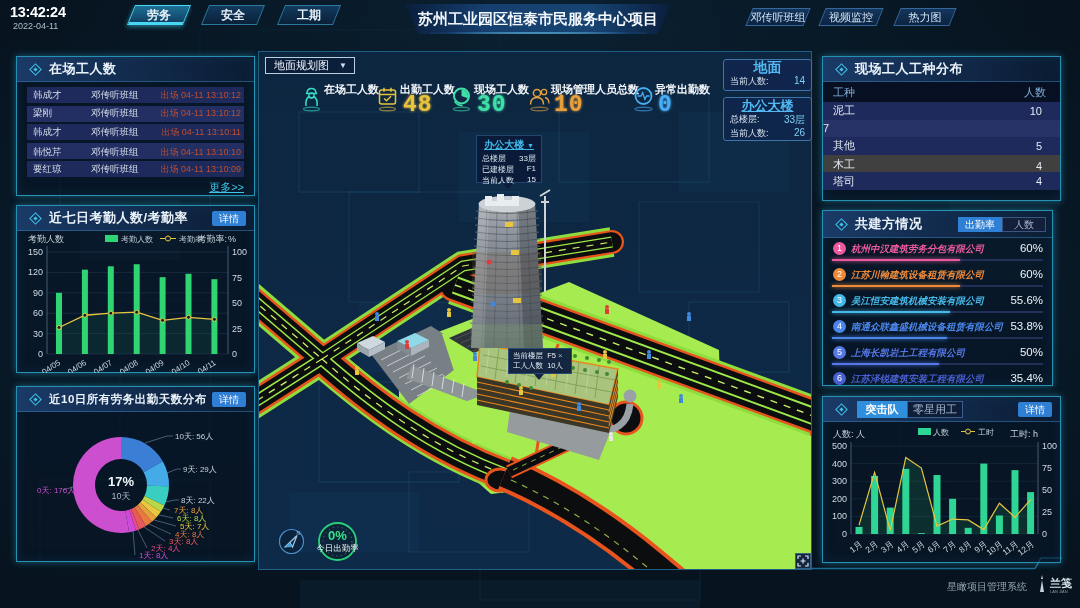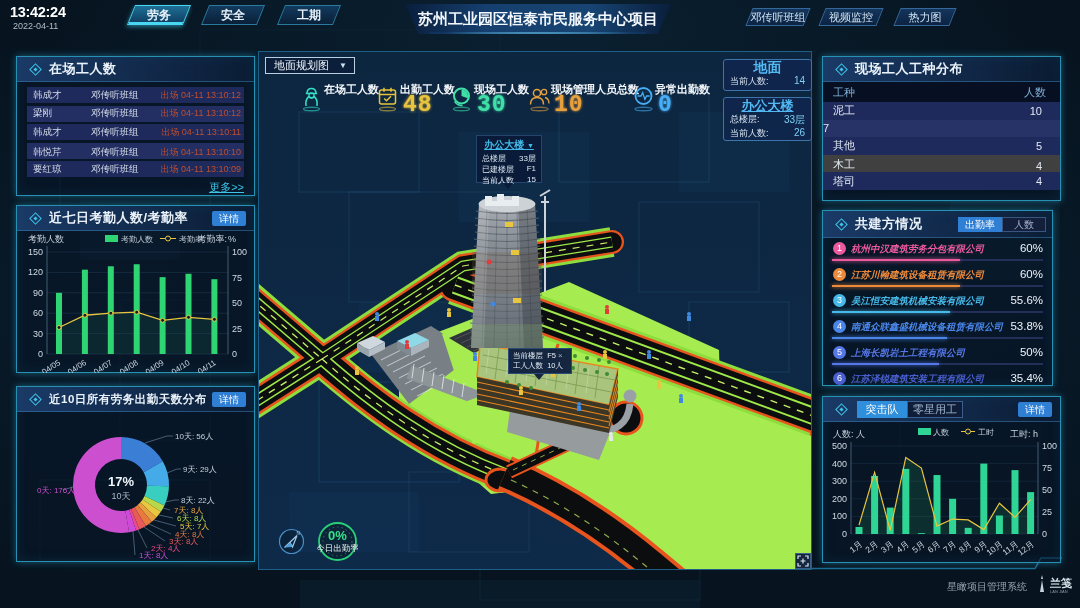--- a/index.html
+++ b/index.html
@@ -672,21 +672,21 @@
         <div style="position:absolute;right:2px;top:4px;font-size:11.5px;color:#eef3f8;">35.4%</div>
       </div>
     </div>
 </div>
 
 <div class="panel" style="left:822px;top:396px;width:239px;height:167px;">
 
   <div class="phead">
     <div class="pdiamond"></div>
     <div style="display:flex;margin-left:2px;">
-      <div style="width:50px;height:17px;background:#2f8fdc;color:#fff;font-size:11px;font-weight:normal;text-align:center;line-height:17px;">突击队</div>
+      <div style="width:50px;height:17px;background:#2f8fdc;color:#fff;font-size:11px;font-weight:bold;text-align:center;line-height:17px;">突击队</div>
       <div style="width:56px;height:17px;background:#101d38;border:1px solid #3a5f8f;color:#9fb8d0;font-size:11px;text-align:center;line-height:15px;">零星用工</div>
     </div>
     <div class="detail">详情</div>
   </div>
 
   <svg width="237" height="139" style="display:block">
       <g id="teamchart">
         <text x="10" y="15" fill="#cdd7e0" font-size="9">人数: 人</text>
         <text x="215" y="15" fill="#cdd7e0" font-size="9" text-anchor="end">工时: h</text>
         <rect x="95" y="6" width="13" height="7" fill="#2fd595"></rect>

